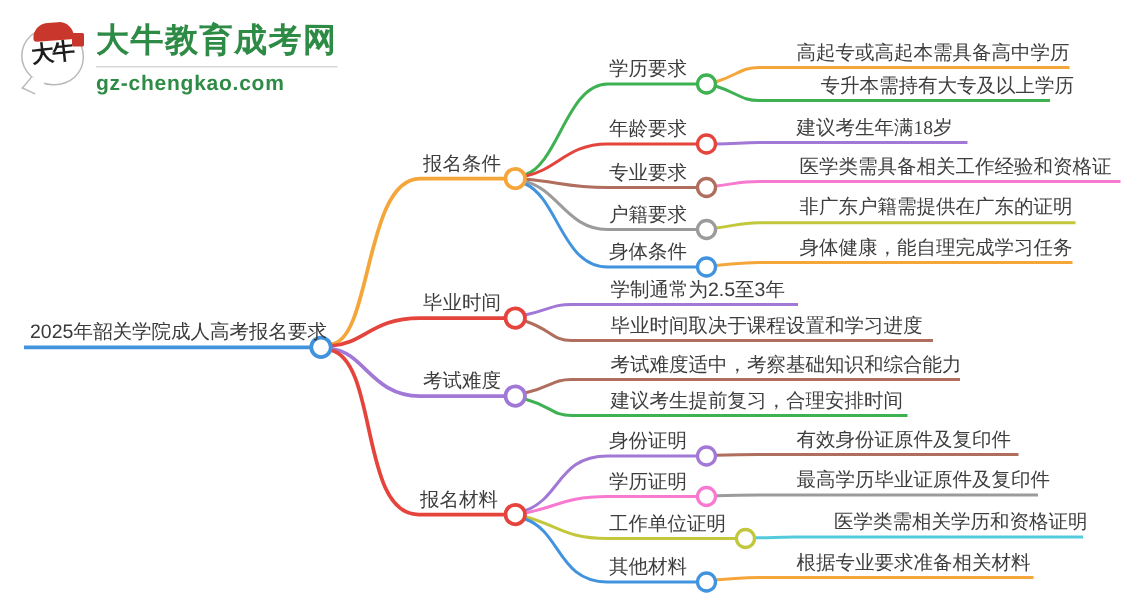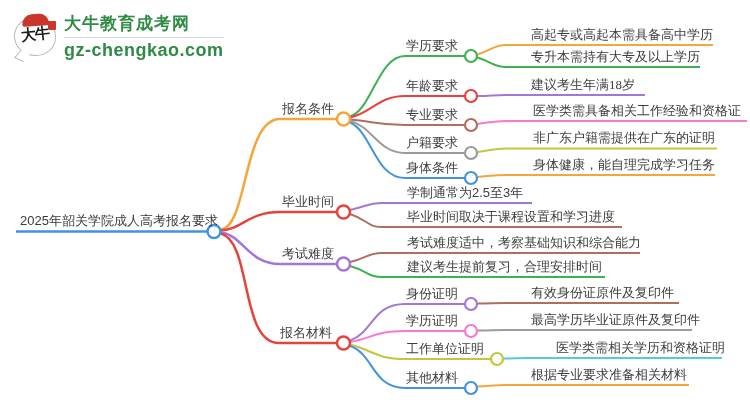--- a/index.html
+++ b/index.html
@@ -8,22 +8,22 @@
   svg.wires{position:absolute;left:0;top:0;}
   .label{position:absolute;font-size:13px;line-height:16px;color:#3d3d3d;white-space:nowrap;}
   .root-label{font-size:13px;color:#3a3a3a;}
   
   .logo{position:absolute;left:14px;top:12px;display:flex;align-items:center;gap:8px;cursor:pointer;}
   .logo-bubble{position:relative;width:40px;height:37px;background:#fff;border:1.5px solid #b9b9b9;border-radius:50% 50% 48% 52%;}
   .logo-arc{position:absolute;top:-4px;left:7px;width:27px;height:12px;background:#c9372c;border-radius:14px 14px 3px 3px;transform:rotate(-4deg);}
   .logo-seal{position:absolute;top:3px;right:-1px;width:8px;height:9px;background:#c9372c;border-radius:1px;}
   .logo-bubble-text{position:absolute;left:4px;top:7px;width:32px;text-align:center;font-family:"Liberation Serif","DejaVu Serif",serif;font-weight:bold;font-size:15px;color:#1d1d1d;transform:rotate(-6deg);letter-spacing:-1px;}
   .logo-tail{position:absolute;left:2px;bottom:-6px;width:9px;height:9px;background:#fff;border-left:1.5px solid #b9b9b9;border-bottom:1.5px solid #b9b9b9;transform:rotate(25deg) skew(-15deg);}
-  .brand-name{font-size:17px;font-weight:bold;color:#2e8b45;letter-spacing:1px;}
-  .brand-domain{font-size:18px;font-weight:bold;color:#2e8b45;border-top:1px solid #d7d7d7;margin-top:2px;padding-top:2px;letter-spacing:0.5px;}
+  .brand-name{font-size:22px;font-weight:bold;color:#2e8b45;letter-spacing:1px;}
+  .brand-domain{font-size:14px;font-weight:bold;color:#2e8b45;border-top:1px solid #d7d7d7;margin-top:2px;padding-top:2px;letter-spacing:0.5px;}
 </style>
 </head>
 <body>
 
 <div class="stage">
 
   <svg class="wires" width="750" height="410" viewBox="0 0 750 410" fill="none">
 
     <path d="M16,231.5 L207,231.5" stroke="#4293DE" stroke-width="2.5"></path>
 
@@ -97,21 +97,21 @@
   <div class="label" style="left:282px;top:246px;">考试难度</div>
   <div class="label" style="left:280px;top:325px;">报名材料</div>
 
   <div class="label" style="left:406px;top:38px;">学历要求</div>
   <div class="label" style="left:406px;top:78px;">年龄要求</div>
   <div class="label" style="left:406px;top:107px;">专业要求</div>
   <div class="label" style="left:406px;top:135px;text-align:right;">户籍要求</div>
   <div class="label" style="left:406px;top:160px;">身体条件</div>
 
   <div class="label" style="left:531px;top:27px;">高起专或高起本需具备高中学历</div>
-  <div class="label" style="left:531px;top:49px;font-family:Liberation Serif, serif;">专升本需持有大专及以上学历</div>
+  <div class="label" style="left:547px;top:49px;font-family:Liberation Serif, serif;">专升本需持有大专及以上学历</div>
   <div class="label" style="left:531px;top:77px;font-family:Liberation Serif, serif;">建议考生年满18岁</div>
   <div class="label" style="left:533px;top:103px;">医学类需具备相关工作经验和资格证</div>
   <div class="label" style="left:533px;top:130px;">非广东户籍需提供在广东的证明</div>
   <div class="label" style="left:533px;top:157px;">身体健康，能自理完成学习任务</div>
 
   <div class="label" style="left:407px;top:185px;">学制通常为2.5至3年</div>
   <div class="label" style="left:407px;top:209px;">毕业时间取决于课程设置和学习进度</div>
 
   <div class="label" style="left:407px;top:235px;">考试难度适中，考察基础知识和综合能力</div>
   <div class="label" style="left:407px;top:259px;">建议考生提前复习，合理安排时间</div>

